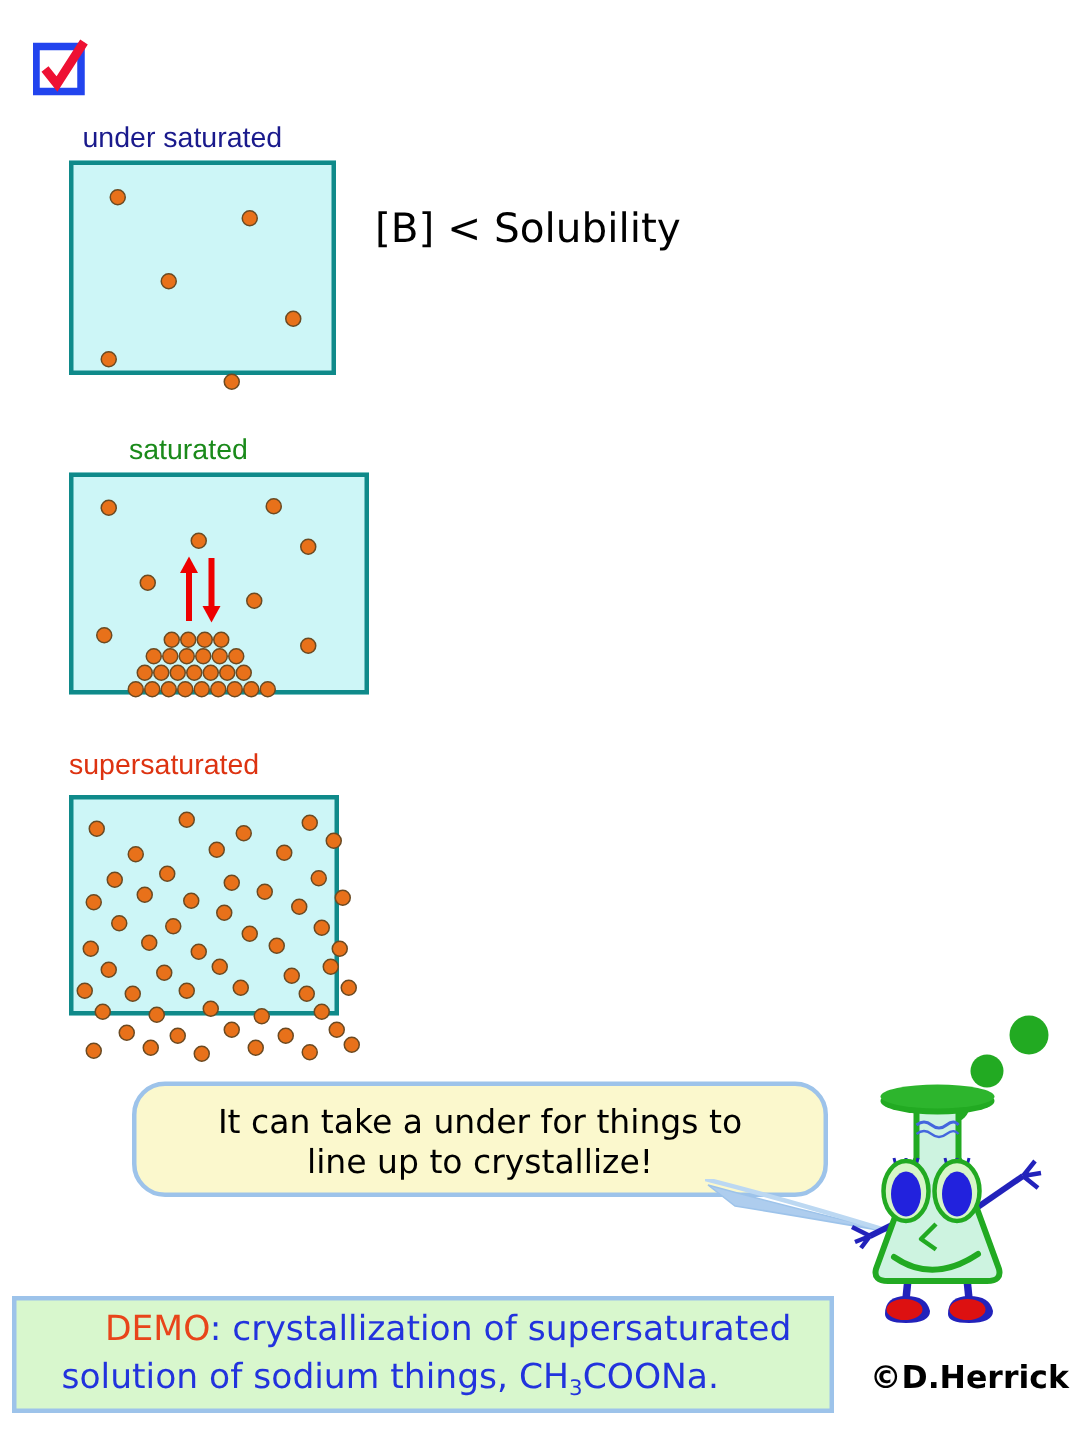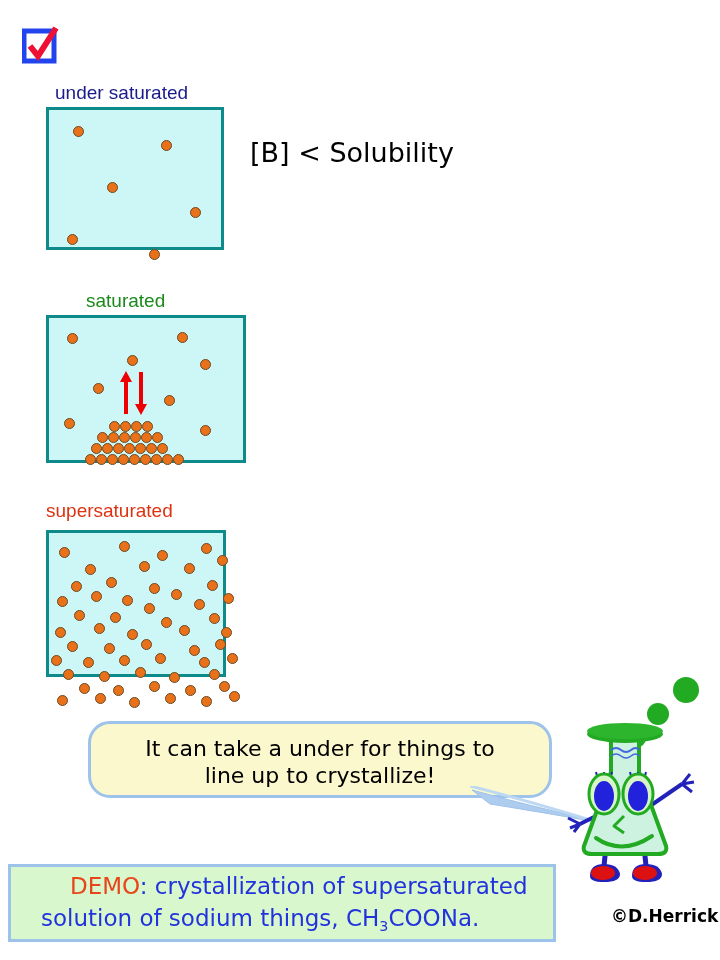--- a/index.html
+++ b/index.html
@@ -130,24 +130,24 @@
     color: #2233dd;
     white-space: nowrap;
   }
   .demo-kw { color: #e8451a; }
   sub { font-size: 0.62em; vertical-align: baseline; position: relative; top: 0.32em; }
 
   
   #flask-mascot { position: absolute; left: 558px; top: 676px; width: 162px; height: 212px; }
   #credit {
     position: absolute;
-    left: 611px;
+    left: 580px;
     top: 906px;
     font-family: "DejaVu Sans", sans-serif;
-    font-size: 17px;
+    font-size: 21px;
     font-weight: bold;
     color: #000000;
     white-space: nowrap;
   }
 </style>
 </head>
 <body>
 
 <div id="title-row">
   <svg id="checkbox-icon" viewBox="0 0 40 40">

